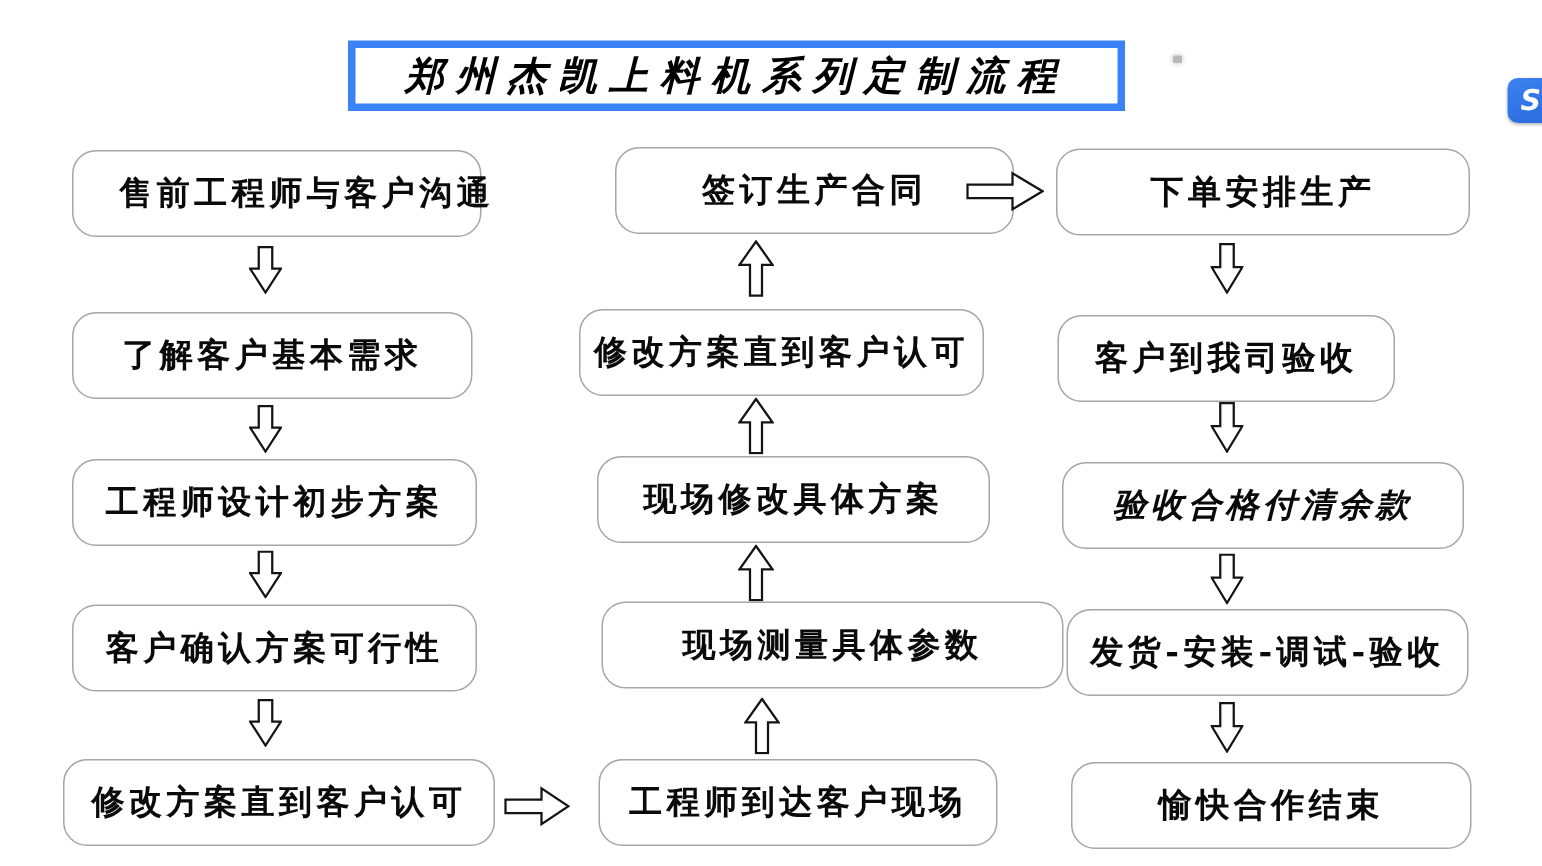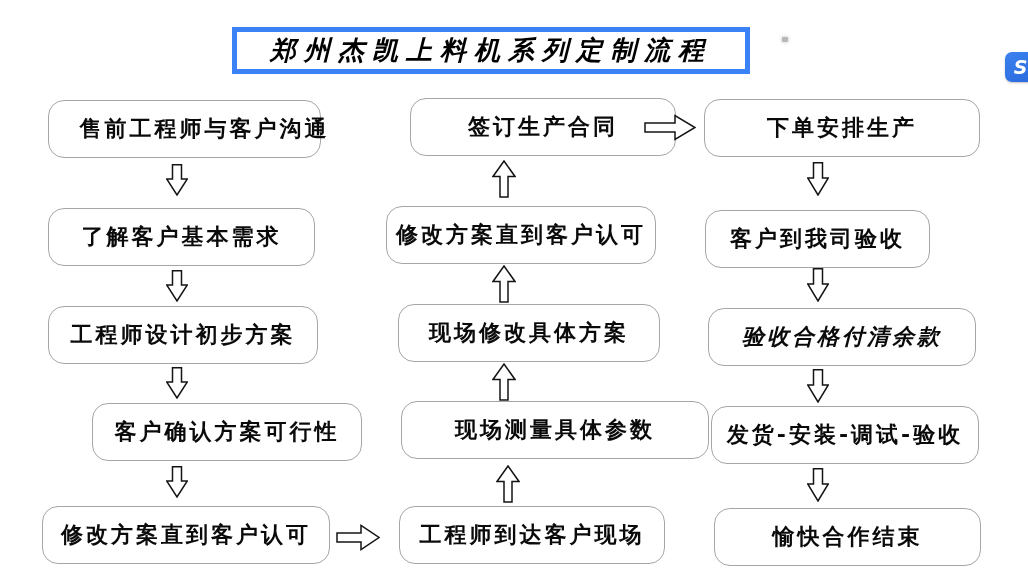--- a/index.html
+++ b/index.html
@@ -65,21 +65,21 @@
 </head>
 <body>
 
 <div class="stage">
 
   <div class="titlebox">郑州杰凯上料机系列定制流程</div>
 
   <div class="node" style="left:48px;  top:100px; width:273px;padding-left:40px;">售前工程师与客户沟通</div>
   <div class="node" style="left:48px;  top:208px; width:267px;">了解客户基本需求</div>
   <div class="node" style="left:48px;  top:306px; width:270px;">工程师设计初步方案</div>
-  <div class="node" style="left:48px;  top:403px; width:270px;margin-left:44px;">客户确认方案可行性</div>
+  <div class="node" style="left:48px;  top:403px; width:270px;">客户确认方案可行性</div>
   <div class="node" style="left:42px;  top:506px; width:288px;">修改方案直到客户认可</div>
 
   <div class="node" style="left:374px; top:98px;  width:266px;margin-left:36px;">签订生产合同</div>
   <div class="node" style="left:386px; top:206px; width:270px;">修改方案直到客户认可</div>
   <div class="node" style="left:398px; top:304px; width:262px;">现场修改具体方案</div>
   <div class="node" style="left:401px; top:401px; width:308px;">现场测量具体参数</div>
   <div class="node" style="left:399px; top:506px; width:266px;">工程师到达客户现场</div>
 
   <div class="node" style="left:704px; top:99px;  width:276px;">下单安排生产</div>
   <div class="node" style="left:705px; top:210px; width:225px;">客户到我司验收</div>

